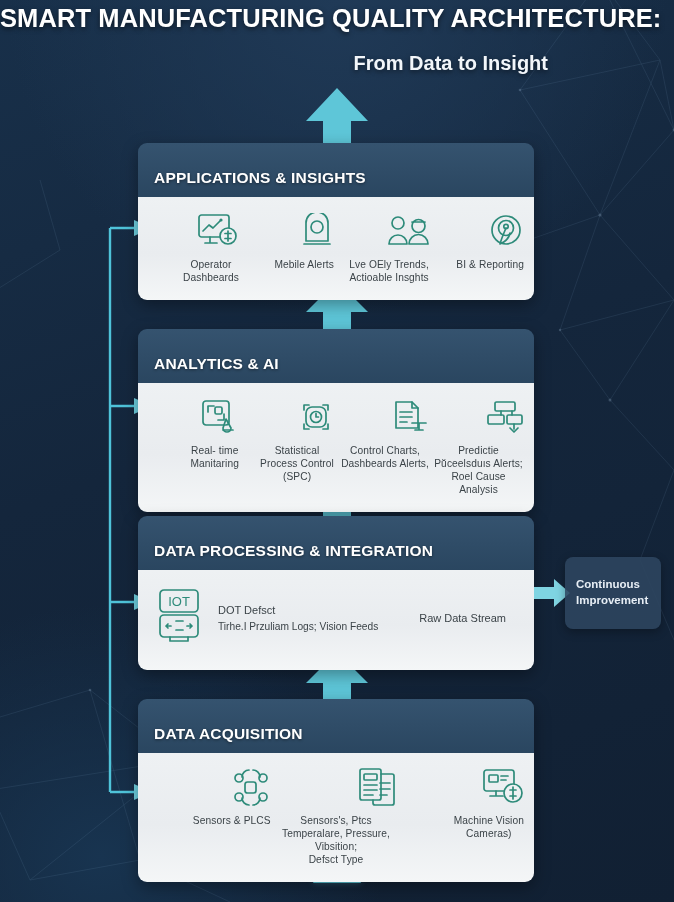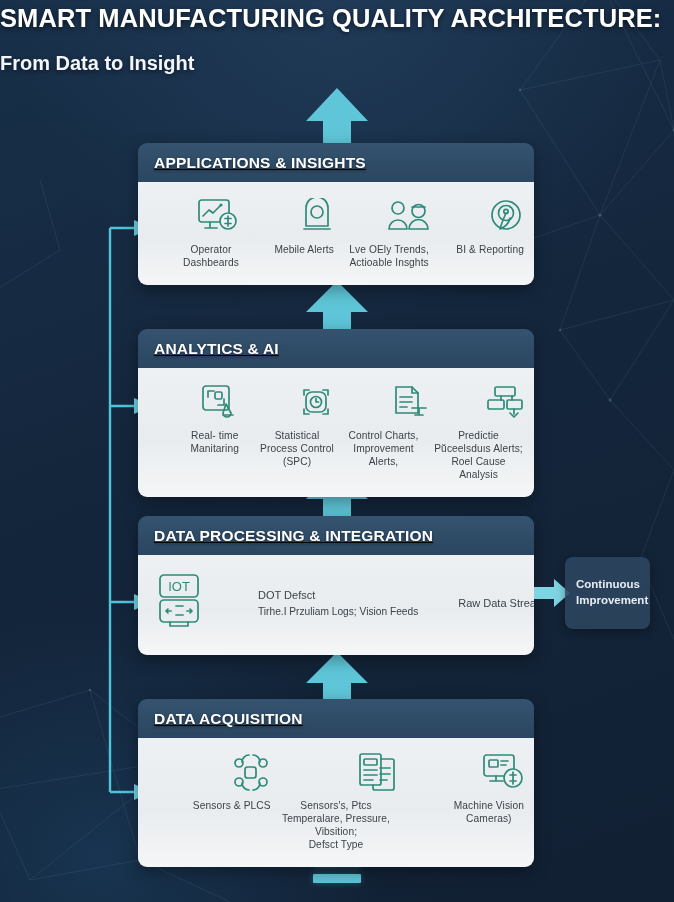--- a/index.html
+++ b/index.html
@@ -17,43 +17,42 @@
     background:
       radial-gradient(ellipse 70% 50% at 50% 0%, #203a57 0%, rgba(32,58,87,0) 70%),
       radial-gradient(ellipse 60% 40% at 15% 95%, #183450 0%, rgba(24,52,80,0) 70%),
       linear-gradient(160deg,#18304a 0%, #14263c 45%, #112033 100%);
   }
   #bg-net{ position:absolute; inset:0; opacity:.5; }
 
   
   #title-block{
     position:absolute; left:0; top:4px; width:548px;
-    text-align:left; z-index:5;
+    text-align:right; z-index:5;
   }
   #main-title{
     color:#ffffff; font-size:25.5px; font-weight:bold;
     letter-spacing:.1px; line-height:1.12;
     text-shadow:0 2px 5px rgba(0,0,0,.55);
     white-space:nowrap;
   }
   #sub-title{
     color:#f2f6fa; font-size:20px; font-weight:bold;
     margin-top:19px; text-shadow:0 2px 5px rgba(0,0,0,.5);
   }
 
   
   .panel{
     position:absolute; left:138px; width:396px;
     border-radius:9px; overflow:hidden; z-index:4;
     box-shadow:0 5px 16px rgba(0,0,0,.35);
   }
   .panel-head{
     background:linear-gradient(180deg,#35536f 0%,#2a4660 100%);
-    padding:11px 16px 10px 16px;
-    text-decoration:underline;
+    padding:26px 16px 10px 16px;
   }
   .panel-head-text{
     color:#fff; font-size:15.5px; font-weight:bold; letter-spacing:.2px;
     text-shadow:0 1px 3px rgba(0,0,0,.45);
   }
   .panel-body{
     background:linear-gradient(180deg,#eef1f3 0%,#e9ecef 55%,#f4f6f7 100%);
     display:flex; align-items:flex-start; justify-content:space-around;
     padding:14px 8px 16px 8px;
   }
@@ -62,21 +61,21 @@
     align-items:flex-end; text-align:center; padding:0 2px;
   }
   .cell-icon{ height:40px; display:flex; align-items:center; justify-content:center; }
   .cell-label{
     margin-top:7px; color:#3b4348; font-size:10.2px; line-height:1.28;
     letter-spacing:.1px;
   }
 
   
   #panel-processing .panel-body{
-    justify-content:flex-start; align-items:center; padding:18px 4px 22px 16px;gap:40px;
+    justify-content:flex-start; align-items:center; padding:18px 24px 22px 16px;
   }
   #proc-icon{ flex:0 0 auto; margin-right:14px; }
   #proc-text{ flex:0 0 auto; text-align:left; }
   #proc-title{ color:#3b4348; font-size:11px; line-height:1.5; }
   #proc-sub{ color:#3b4348; font-size:10.2px; line-height:1.5; }
   #proc-stream{
     margin-left:auto; color:#3b4348; font-size:11px; white-space:nowrap;
     padding-right:4px;
   }
 
@@ -90,21 +89,21 @@
   }
   .dash{ height:9px; background:#5ec6d8; border-radius:1px; margin-bottom:7px;
          box-shadow:0 0 6px rgba(94,198,216,.35); }
 
   
   #feedback-loop{ position:absolute; left:96px; top:210px; width:60px; height:600px; z-index:3; }
 
   
   #ci-arrow{ position:absolute; left:534px; top:578px; width:36px; height:30px; z-index:4; }
   #ci-box{
-    position:absolute; left:565px; top:557px; width:85px; height:72px;
+    position:absolute; left:565px; top:557px; width:96px; height:72px;
     background:rgba(46,70,96,.88); border-radius:8px; z-index:4;
     display:flex; align-items:center; padding:0 11px;
     box-shadow:0 3px 10px rgba(0,0,0,.3);
   }
   #ci-text{ color:#e7eef5; font-size:11.5px; font-weight:bold; line-height:1.35; }
 </style>
 </head>
 <body>
 
 <div id="bg-layer"></div>
@@ -256,21 +255,21 @@
     <div class="cell">
       <div class="cell-icon">
         <svg width="38" height="36" viewBox="0 0 38 36" fill="none" stroke="#2e8b7a" stroke-width="1.7" stroke-linecap="round" stroke-linejoin="round">
           <path d="M5 3 h16 l6 6 v20 H5 Z"></path>
           <path d="M21 3 v6 h6"></path>
           <path d="M9 13 h12 M9 18 h12 M9 23 h7"></path>
           <path d="M21 24 h14 M28 24 v7 M24 31 h8"></path>
         </svg>
       </div>
       <div class="cell-label" style="white-space: pre-line;">Control Charts,
-Improvement Alerts,</div>
+Dashbeards Alerts,</div>
     </div>
 
     <div class="cell">
       <div class="cell-icon">
         <svg width="38" height="34" viewBox="0 0 38 34" fill="none" stroke="#2e8b7a" stroke-width="1.7" stroke-linecap="round" stroke-linejoin="round">
           <rect x="9" y="2" width="20" height="9" rx="1.5"></rect>
           <rect x="2" y="15" width="16" height="9" rx="1.5"></rect>
           <rect x="21" y="15" width="15" height="9" rx="1.5"></rect>
           <path d="M15 11 v4 M26 11 v4"></path>
           <path d="M28 24 v5 M24 28 l4 4 l4 -4"></path>

